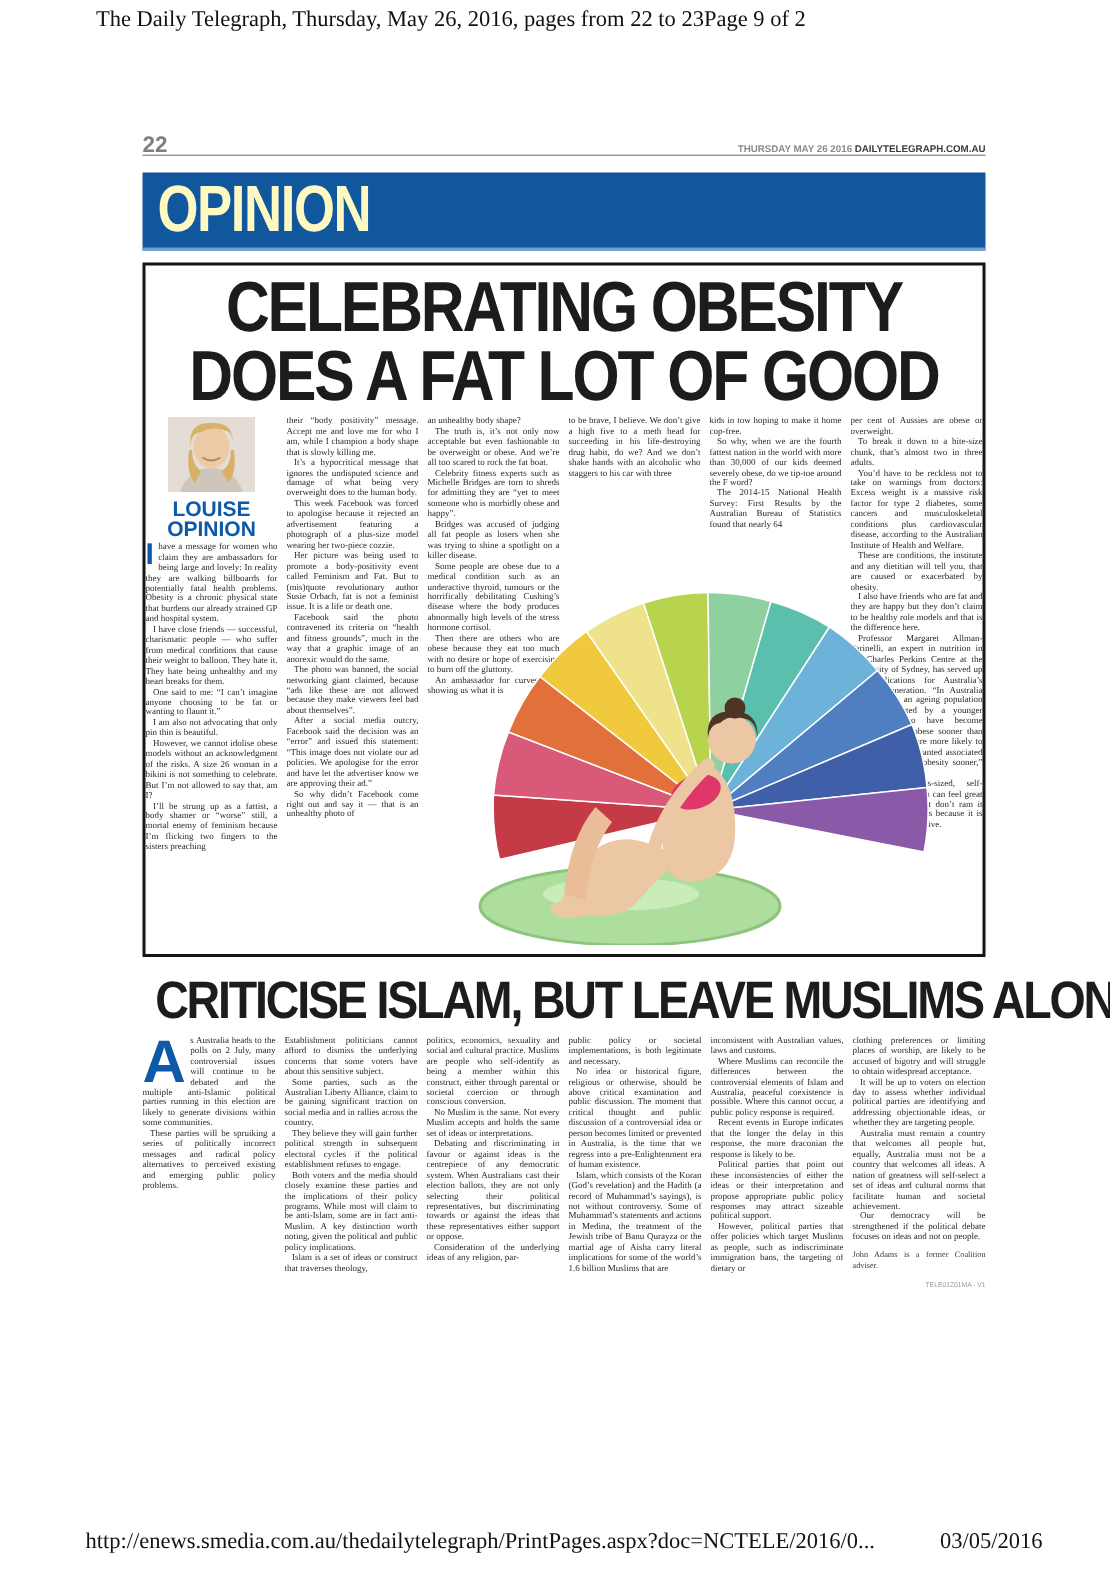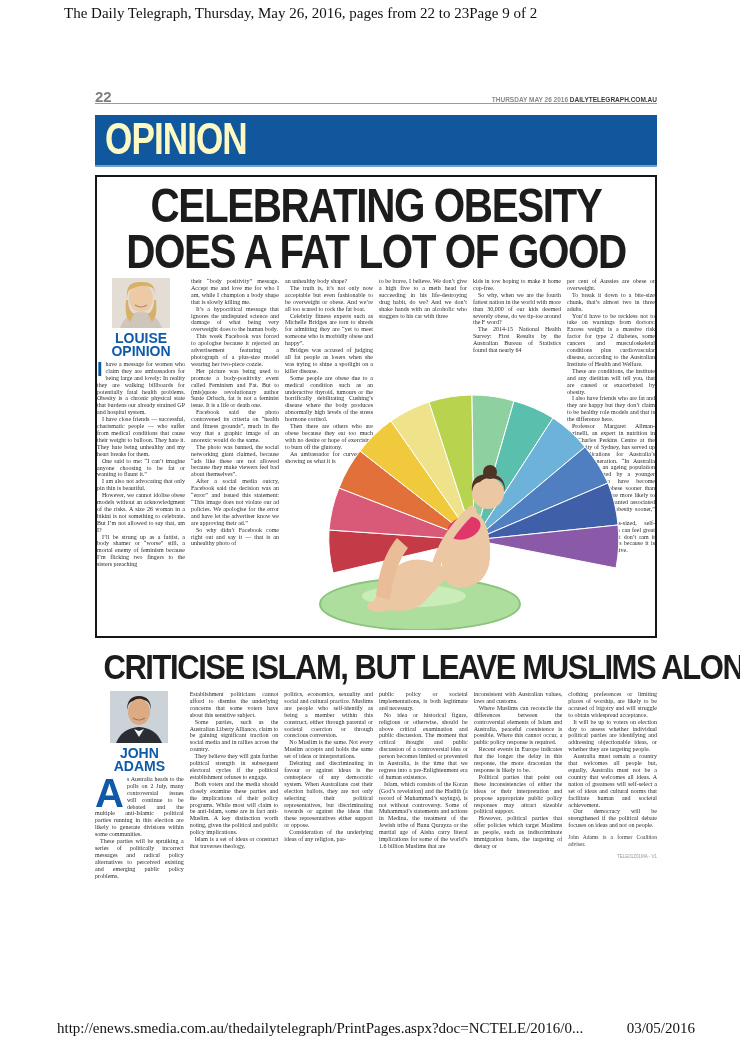--- a/index.html
+++ b/index.html
@@ -173,32 +173,20 @@
         <circle cx="188" cy="82" r="7" fill="#4e3425"></circle>
         <ellipse cx="78" cy="216" rx="13" ry="6" fill="#ecc7a4"></ellipse>
       </svg>
     </div>
   </div>
 
   <div class="hl hl2">CRITICISE ISLAM, BUT LEAVE MUSLIMS ALONE</div>
 
   <div class="cols cols2">
     <div class="col">
-      <div class="byline">
-        <svg width="58" height="52" viewBox="0 0 58 52">
-          <rect width="58" height="52" fill="#ccd3d8"></rect>
-          <path d="M6,52 Q12,37 29,36 Q46,37 52,52 Z" fill="#2a2d33"></path>
-          <path d="M24,38 L29,46 L34,38 L29,40 Z" fill="#f4f4f4"></path>
-          <ellipse cx="29" cy="21" rx="11" ry="13" fill="#dcab84"></ellipse>
-          <path d="M17,19 Q17,5 29,5 Q41,5 41,19 Q40,10 34,9 Q28,6 23,10 Q18,11 17,19 Z" fill="#2e241c"></path>
-          <path d="M23,27 Q29,31 35,27" stroke="#a4765a" stroke-width="1.2" fill="none"></path>
-        </svg>
-        <div class="name">JOHN</div>
-        <div class="name">ADAMS</div>
-      </div>
       <div class="dc2">
           <p>As Australia heads to the polls on 2 July, many controversial issues will continue to be debated and the multiple anti-Islamic political parties running in this election are likely to generate divisions within some communities.</p>
           <p>These parties will be spruiking a series of politically incorrect messages and radical policy alternatives to perceived existing and emerging public policy problems.</p>
         </div>
     </div>
     <div class="col">
       <div>
           <p>Establishment politicians cannot afford to dismiss the underlying concerns that some voters have about this sensitive subject.</p>
           <p>Some parties, such as the Australian Liberty Alliance, claim to be gaining significant traction on social media and in rallies across the country.</p>
           <p>They believe they will gain further political strength in subsequent electoral cycles if the political establishment refuses to engage.</p>

